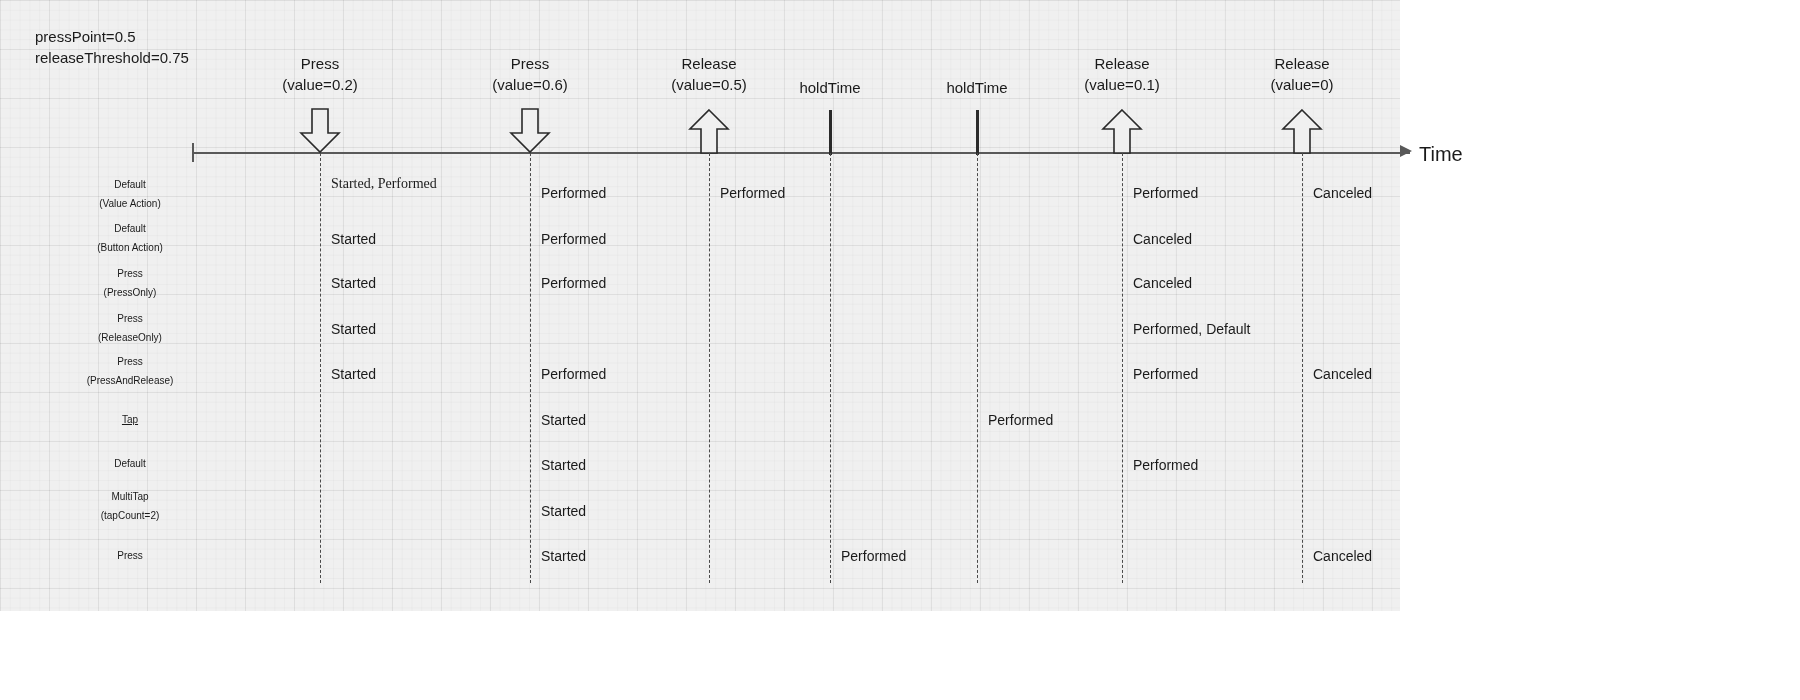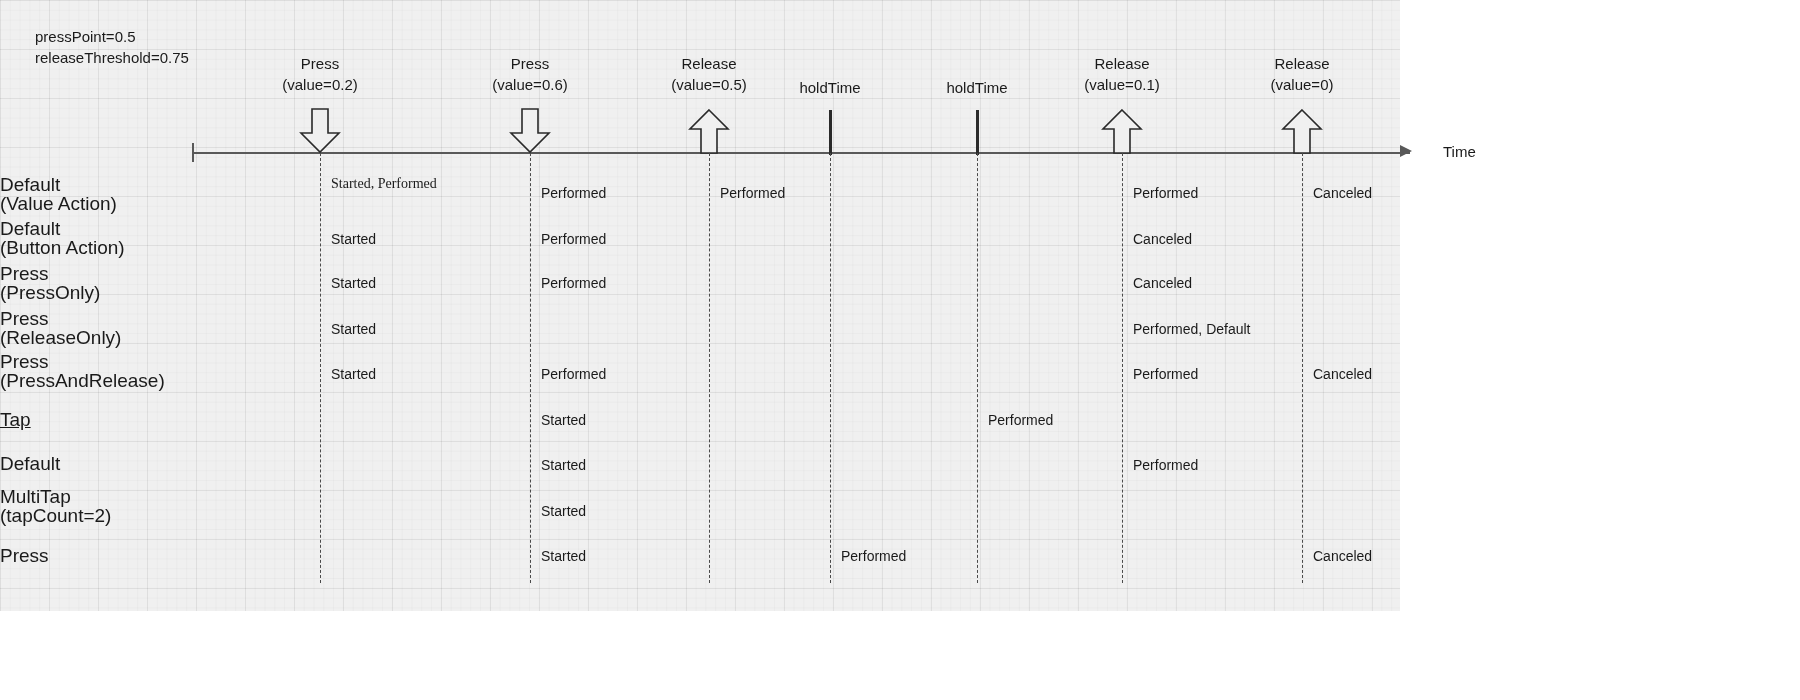--- a/index.html
+++ b/index.html
@@ -85,22 +85,21 @@
     top: 145px;
     width: 0; height: 0;
     border-top: 6px solid transparent;
     border-bottom: 6px solid transparent;
     border-left: 12px solid #595959;
   }
   .axis-label {
     position: absolute;
     left: 1419px;
     top: 143px;
-    font-size: 15px;
-    margin-left: 24px;
+    font-size: 20px;
   }
 
   
   .evt {
     position: absolute;
     top: 0;
     width: 0;
   }
   .evt-title {
     position: absolute;
@@ -134,22 +133,22 @@
     width: 0;
     height: 430px;
     border-left: 1.5px dashed #4a4a4a;
   }
 
   
   .row-label {
     position: absolute;
     width: 260px;
     left: 0px;
-    text-align: left;
-    font-size: 19px;
+    text-align: center;
+    font-size: 10px;
     line-height: 19px;
     white-space: pre;
   }
   .cell {
     position: absolute;
     font-size: 14px;
     white-space: nowrap;
   }
 </style>
 </head>

